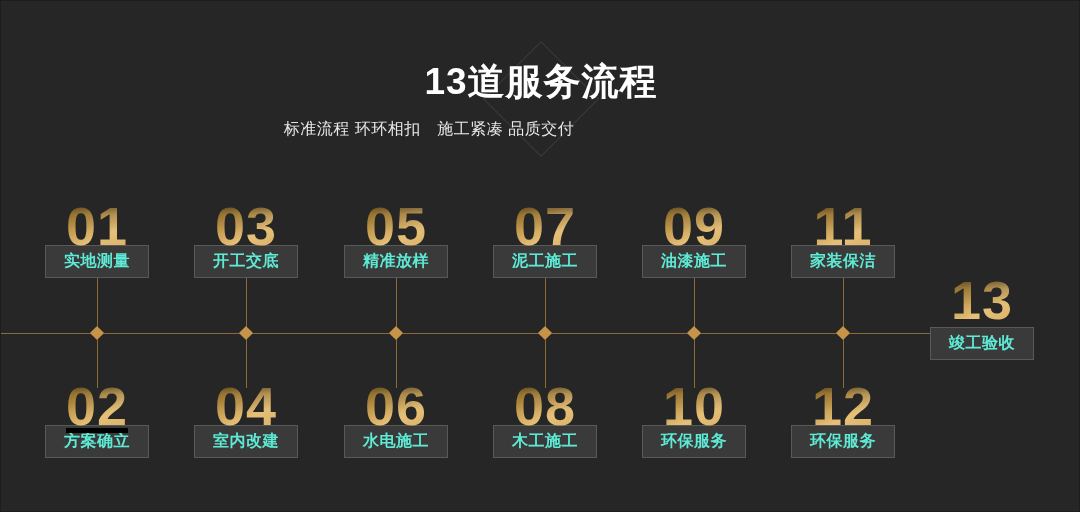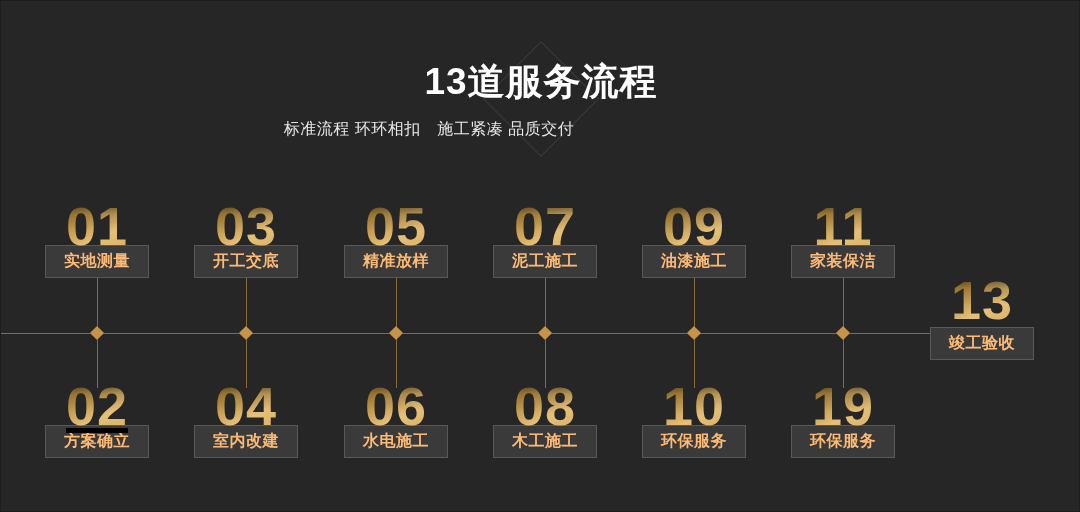--- a/index.html
+++ b/index.html
@@ -124,21 +124,21 @@
     -webkit-mask-image: linear-gradient(to bottom, rgba(0,0,0,0.25) 0%, rgba(0,0,0,0.85) 28%, #000 60%, #000 100%);
     mask-image: linear-gradient(to bottom, rgba(0,0,0,0.25) 0%, rgba(0,0,0,0.85) 28%, #000 60%, #000 100%);
   }
   .step-label {
     display: inline-block;
     min-width: 104px;
     box-sizing: border-box;
     padding: 6px 12px 7px 12px;
     background: #3a3a3a;
     border: 1px solid #595959;
-    color: #fdba74;
+    color: #5eead4;
     font-size: 16px;
     font-weight: bold;
     line-height: 18px;
     letter-spacing: 0.5px;
     white-space: nowrap;
   }
 
   
   .step.top .step-num-wrap { margin-bottom: -8px; }
   .step.bottom .step-num-wrap { margin-bottom: -8px; }
@@ -257,21 +257,21 @@
     <div class="step-label">木工施工</div>
   </div>
   <div class="step bottom" style="left:613px; top:378px;">
     <div class="step-num-wrap">
       <div class="step-num">10</div>
     </div>
     <div class="step-label">环保服务</div>
   </div>
   <div class="step bottom" style="left:762px; top:378px;">
     <div class="step-num-wrap">
-      <div class="step-num">19</div>
+      <div class="step-num">12</div>
     </div>
     <div class="step-label">环保服务</div>
   </div>
 
   <div id="step-final" style="left:901px; top:272px;">
     <div class="step-num-wrap">
       <div class="step-num">13</div>
     </div>
     <div class="step-label">竣工验收</div>
   </div>

